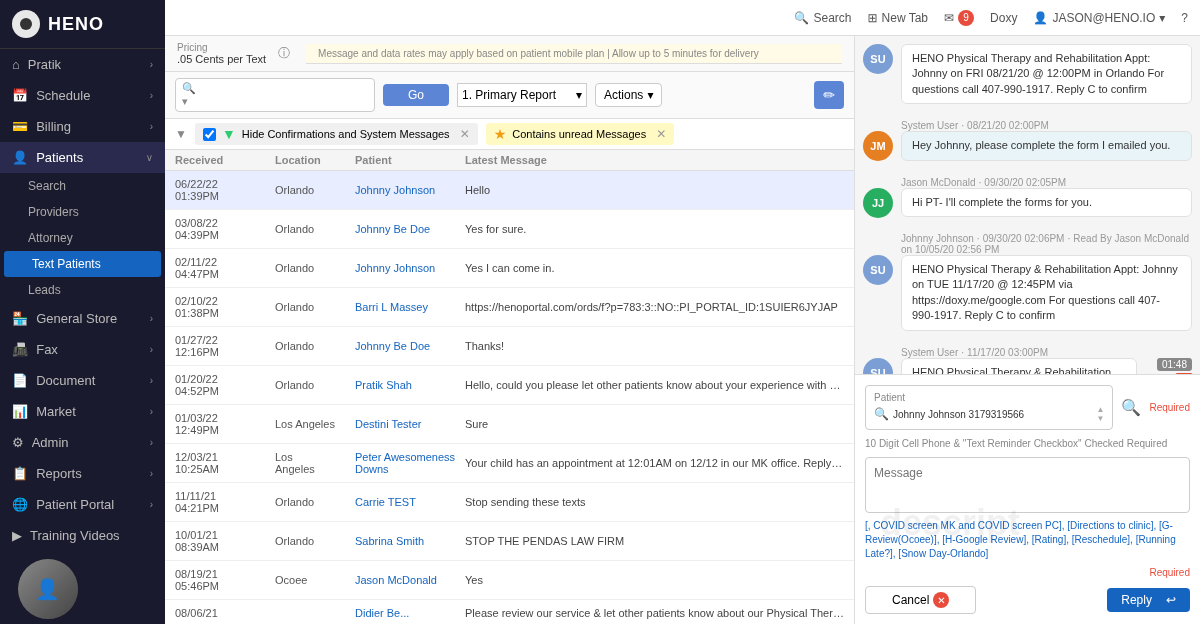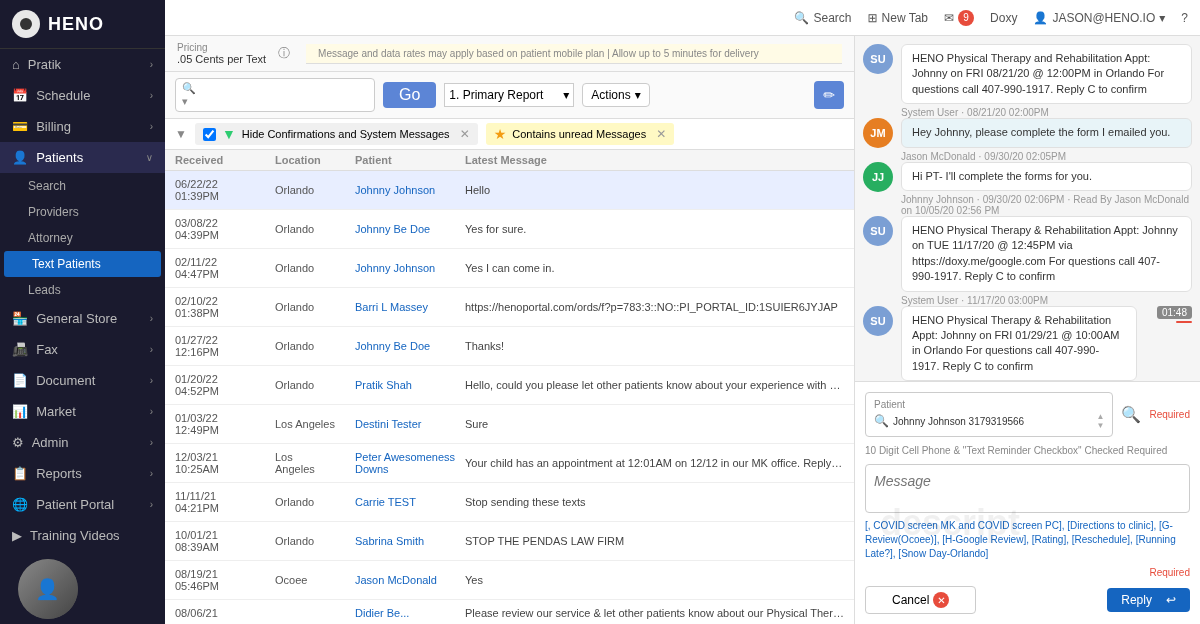--- a/index.html
+++ b/index.html
@@ -39,21 +39,21 @@
     .pricing-label { font-size: 10px; color: #888; }
     .pricing-value { font-size: 11px; color: #333; }
     .pricing-info { color: #888; margin-left: 4px; cursor: pointer; }
 
     .msg-info-bar { background: #fffbe6; border-bottom: 1px solid #ddd; padding: 4px 12px; font-size: 10px; color: #888; }
 
     
     .toolbar { display: flex; align-items: center; padding: 6px 10px; gap: 8px; border-bottom: 1px solid #ddd; background: #fafafa; }
     .toolbar-search { display: flex; align-items: center; gap: 4px; border: 1px solid #ccc; border-radius: 4px; padding: 3px 6px; background: #fff; flex: 1; max-width: 200px; }
     .toolbar-search input { border: none; outline: none; font-size: 12px; width: 100%; }
-    .toolbar-go { background: #5c85d6; color: #fff; border: none; border-radius: 4px; padding: 4px 16px; cursor: pointer; font-size: 16px; }
+    .toolbar-go { background: #5c85d6; color: #fff; border: none; border-radius: 4px; padding: 4px 25px; cursor: pointer; font-size: 12px; }
     .toolbar-report { display: flex; align-items: center; gap: 4px; border: 1px solid #ccc; border-radius: 0; padding: 4px 4px; background: #fff; cursor: pointer; font-size: 12px; min-width: 130px; justify-content: space-between; }
     .toolbar-actions { display: flex; align-items: center; gap: 4px; border: 1px solid #ccc; border-radius: 4px; padding: 4px 8px; background: #fff; cursor: pointer; font-size: 12px; }
     .toolbar-compose { background: #5c85d6; color: #fff; border: none; border-radius: 4px; width: 30px; height: 28px; cursor: pointer; display: flex; align-items: center; justify-content: center; margin-left: auto; }
 
     
     .filter-row { display: flex; align-items: center; padding: 4px 10px; border-bottom: 1px solid #ddd; background: #fff; gap: 8px; }
     .filter-tag { display: flex; align-items: center; gap: 6px; background: #f0f0f0; border-radius: 3px; padding: 3px 8px; font-size: 11px; }
     .filter-tag.yellow { background: #fff9c4; }
     .filter-close { cursor: pointer; color: #999; font-size: 12px; margin-left: 4px; }
     .filter-arrow { color: #888; cursor: pointer; }
@@ -75,29 +75,29 @@
     .conv-messages { flex: 1; overflow-y: auto; padding: 8px; display: flex; flex-direction: column; gap: 0; }
 
     .msg-bubble { display: flex; gap: 8px; align-items: flex-start; }
     .msg-avatar { width: 30px; height: 30px; border-radius: 50%; display: flex; align-items: center; justify-content: center; font-size: 11px; font-weight: 700; color: #fff; flex-shrink: 0; }
     .msg-avatar.su { background: #7b9fd4; }
     .msg-avatar.jm { background: #e67e22; }
     .msg-avatar.jj { background: #27ae60; }
     .msg-content { flex: 1; }
     .msg-text { background: #fff; border-radius: 6px; padding: 6px 10px; font-size: 11px; color: #333; line-height: 1.4; border: 1px solid #e0e0e0; }
     .msg-text.highlight { background: #e8f4f8; }
-    .msg-meta { font-size: 10px; color: #999; margin-top: 3px; }
+    .msg-meta { font-size: 10px; color: #999; margin-top: 16px; }
 
     
     .compose-area { background: #fff; border-top: 1px solid #ddd; padding: 10px; display: flex; flex-direction: column; gap: 6px; }
     .compose-patient-label { color: #888; font-size: 10px; margin-bottom: 2px; }
     .compose-patient-value { flex: 1; color: #333; font-size: 10px; }
     .compose-required { color: #e74c3c; font-size: 10px; margin-left: auto; }
     .compose-required-label { font-size: 10px; color: #888; margin: 2px 0; }
-    .compose-message { width: 100%; border: 1px solid #ccc; border-radius: 4px; padding: 8px; font-size: 14px; resize: none; height: 49px; font-family: inherit; font-style: italic; }
+    .compose-message { width: 100%; border: 1px solid #ccc; border-radius: 4px; padding: 8px; font-size: 12px; resize: none; height: 56px; font-family: inherit; }
     .compose-shortcuts { font-size: 10px; color: #1565c0; cursor: pointer; }
     .compose-buttons { display: flex; justify-content: space-between; align-items: center; }
     .compose-cancel { background: #fff; border: 1px solid #ccc; border-radius: 4px; padding: 5px 26px; cursor: pointer; font-size: 12px; display: flex; align-items: center; gap: 4px; }
     .compose-reply { background: #1565c0; color: #fff; border: none; border-radius: 4px; padding: 5px 14px; cursor: pointer; font-size: 12px; display: flex; align-items: center; gap: 14px; }
 
     
     .watermark { position: absolute; bottom: 80px; right: 180px; font-size: 36px; color: rgba(0,0,0,0.06); font-weight: 700; pointer-events: none; z-index: 0; }
 
     
     ::-webkit-scrollbar { width: 6px; }

